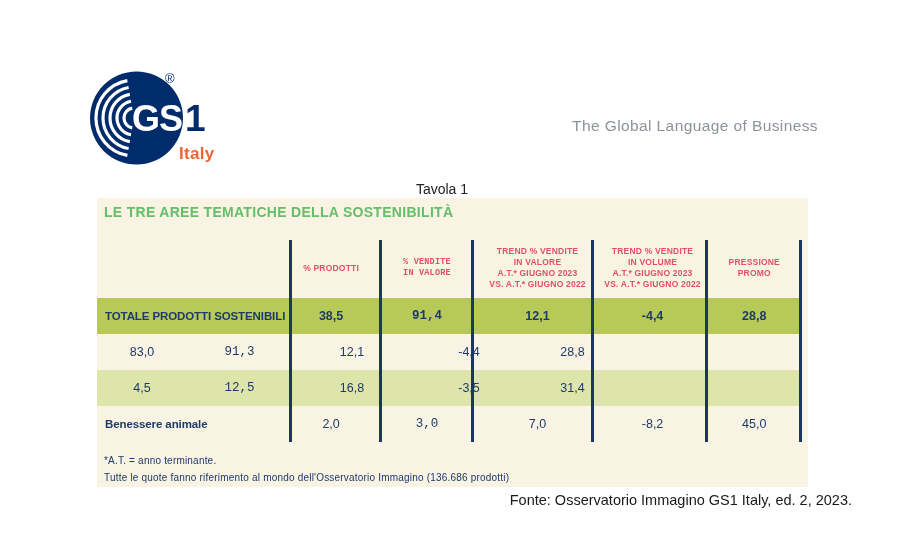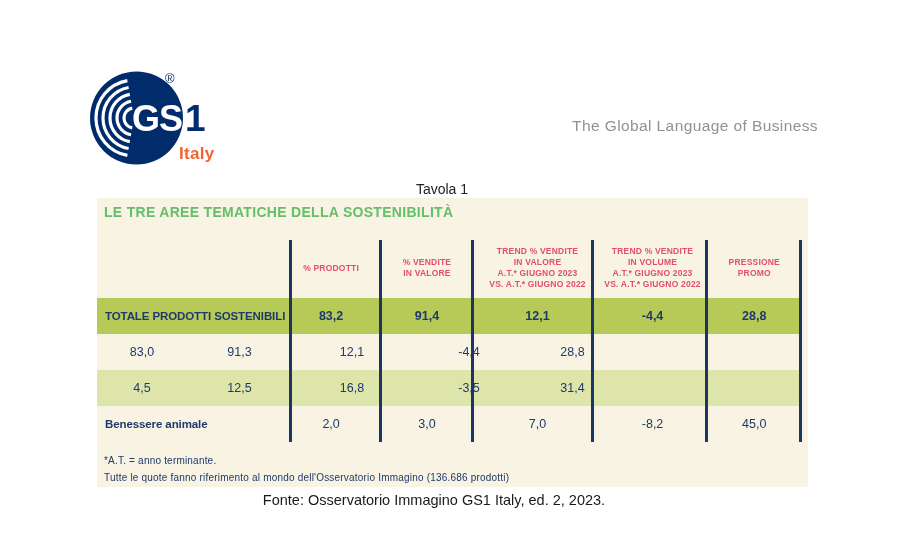--- a/index.html
+++ b/index.html
@@ -17,41 +17,41 @@
   .tagline{
     position:absolute;right:82px;top:117px;
     font-size:15.5px;color:#8d9299;letter-spacing:.4px;
   }
   
   .tavola{
     position:absolute;left:97px;top:181px;width:690px;text-align:center;
     font-size:14px;color:#222;
   }
   .fonte{
-    position:absolute;left:8px;top:492px;width:852px;text-align:center;
+    position:absolute;left:0;top:492px;width:852px;text-align:right;
     font-size:14.5px;color:#1a1a1a;
   }
   
   .panel{
     position:absolute;left:97px;top:198px;width:711px;height:289px;
     background:#f8f3e2;
   }
   .panel-title{
     position:absolute;left:7px;top:6px;
     font-size:14px;font-weight:bold;color:#65be6a;letter-spacing:.3px;
   }
   
   .tablewrap{position:absolute;left:0;top:40px;width:711px;height:204px;}
   .thead,.trow{display:flex;width:703px;}
   .thead{height:60px;}
   .trow{height:36px;}
   .cell{display:flex;align-items:center;justify-content:center;text-align:center;}
   .cw0{width:193px;justify-content:flex-start;text-align:left;padding-left:8px;box-sizing:border-box;}
   .cw1{width:90px;}
-  .cw2{width:105px;}
+  .cw2{width:105px;font-family:Liberation Mono, monospace;}
   .cw3{width:120px;}
   .cw4{width:114px;}
   .cw5{width:93px;}
   .th{
     font-size:8.5px;font-weight:bold;color:#e34f6d;
     line-height:11px;letter-spacing:.2px;white-space:pre-line;
   }
   .td{font-size:12.5px;color:#1e3a6c;}
   .row-label{font-size:11.5px;font-weight:bold;color:#1e3a6c;letter-spacing:-0.1px;}
   .hl-strong{background:#b7ca57;}
@@ -118,21 +118,21 @@
       <div class="cell cw4 th">TREND % VENDITE
 IN VOLUME
 A.T.* GIUGNO 2023
 VS. A.T.* GIUGNO 2022</div>
       <div class="cell cw5 th">PRESSIONE
 PROMO</div>
     </div>
 
     <div class="trow hl-strong">
       <div class="cell cw0 row-label">TOTALE PRODOTTI SOSTENIBILI</div>
-      <div class="cell cw1 td">83,2</div>
+      <div class="cell cw1 td">38,5</div>
       <div class="cell cw2 td">91,4</div>
       <div class="cell cw3 td">12,1</div>
       <div class="cell cw4 td">-4,4</div>
       <div class="cell cw5 td">28,8</div>
     </div>
 
     <div class="trow">
       <div class="cell cw1 td">83,0</div>
       <div class="cell cw2 td">91,3</div>
       <div class="cell cw3 td">12,1</div>

